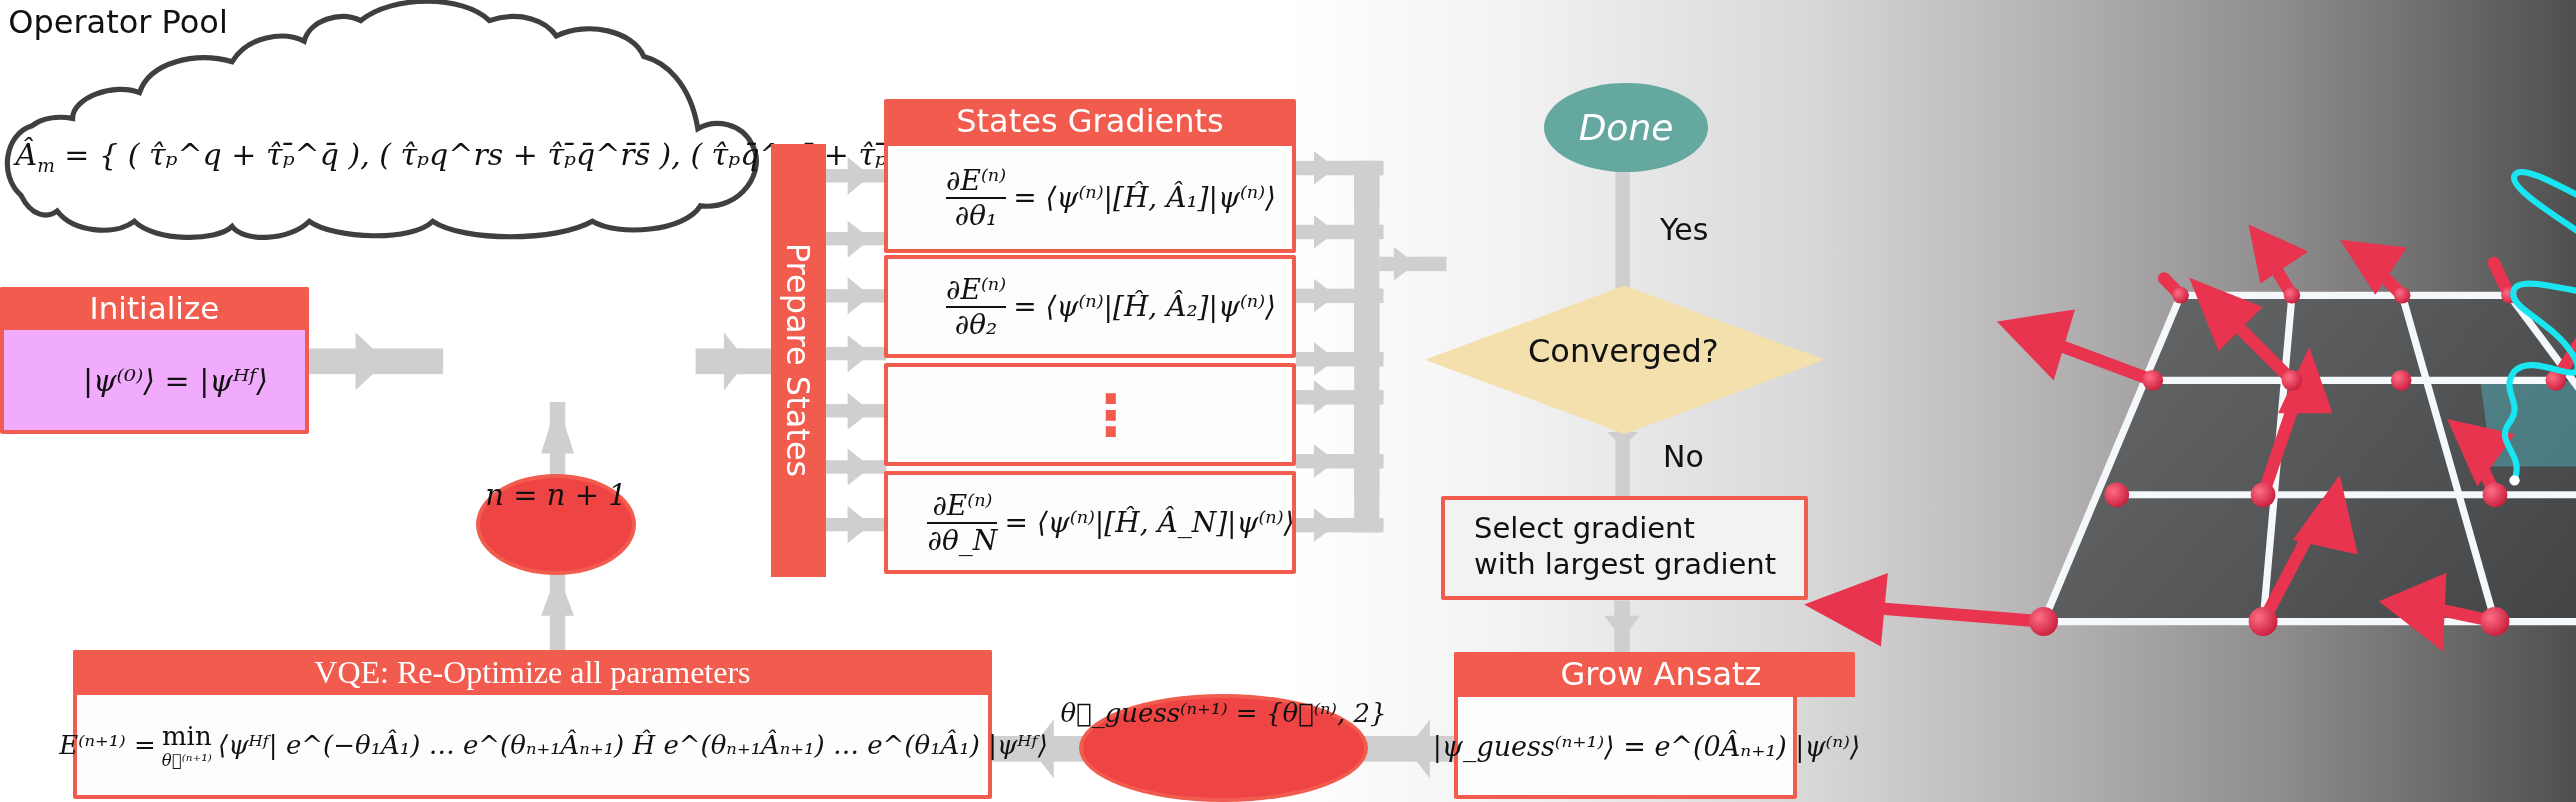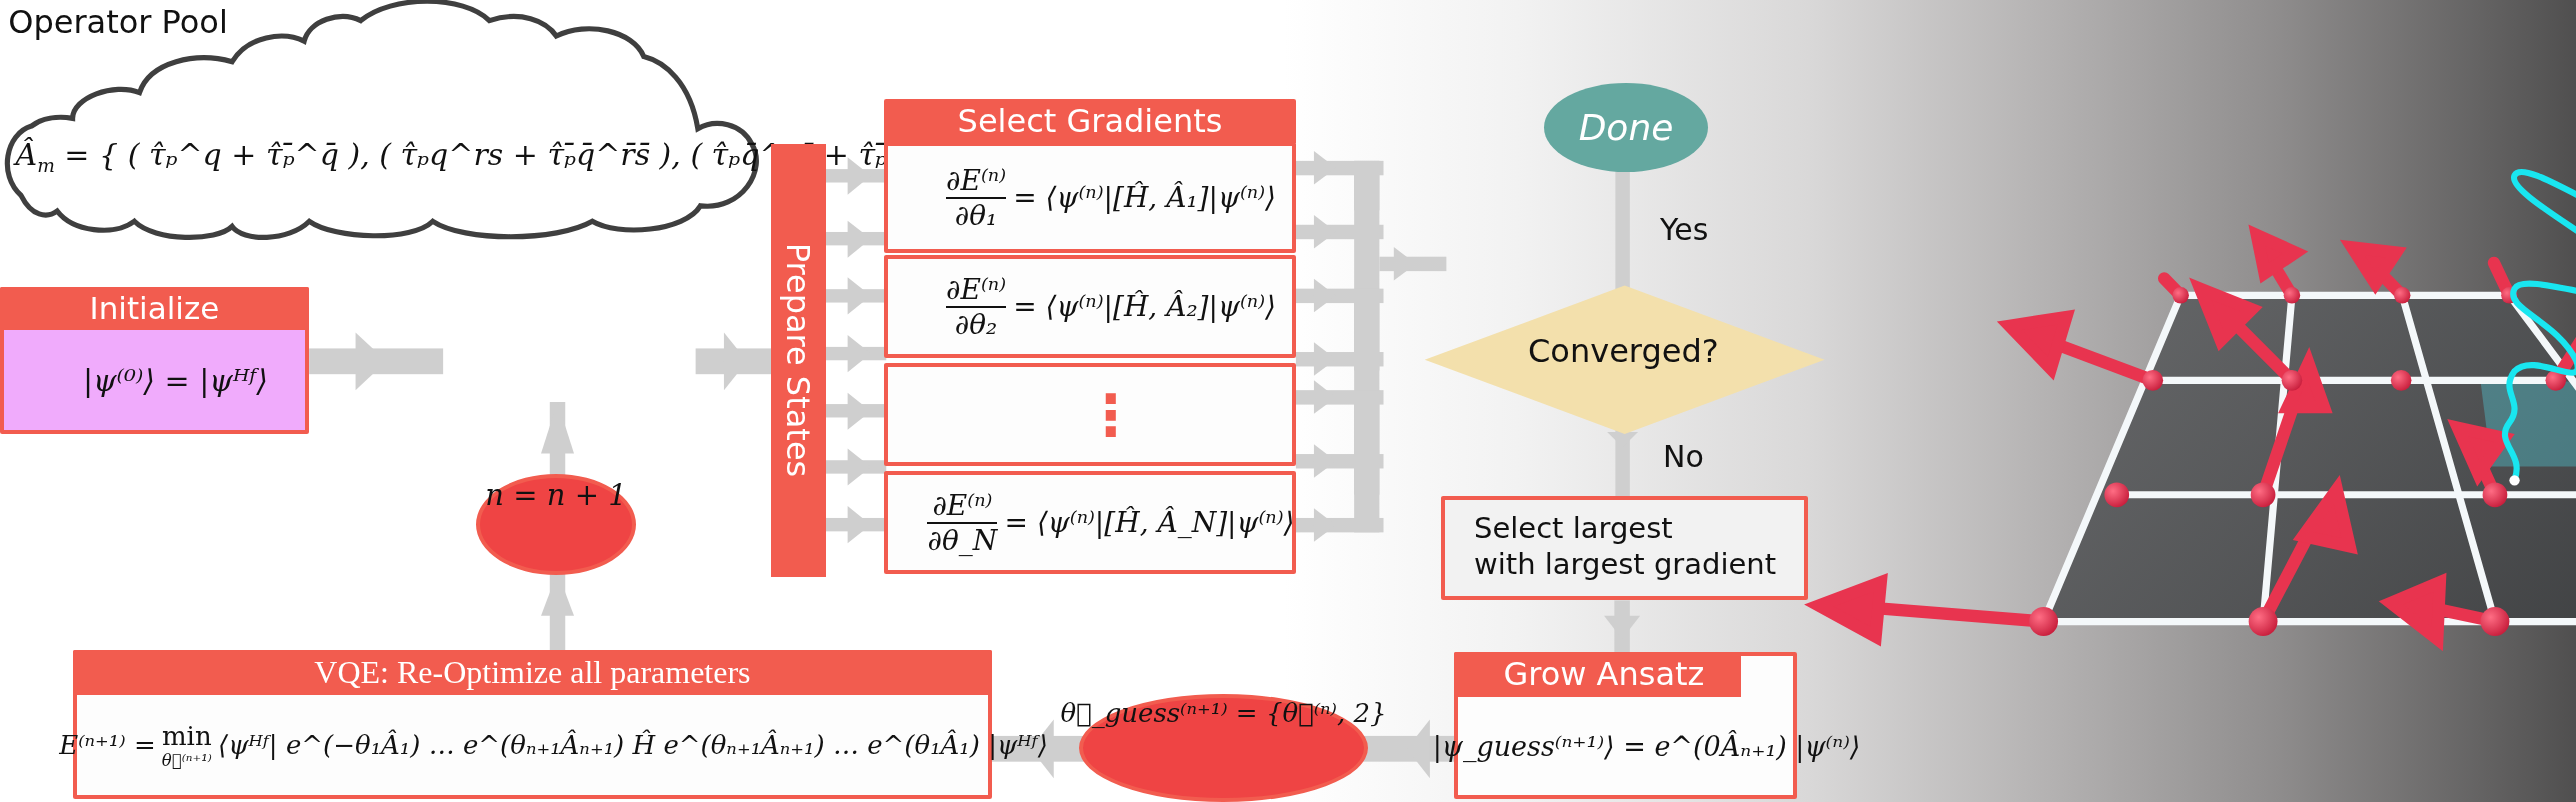--- a/index.html
+++ b/index.html
@@ -106,21 +106,21 @@
 
 <div class="box" style="left:0px;top:287px;width:309px;height:147px;background:#f0abfc;">
   <div class="box-head title-lbl" style="left:-4.1px;top:-4.1px;width:309px;height:43px;line-height:43px;font-size:31px;">Initialize</div>
   <div class="abs boxbody math" style="left:0;top:39px;width:301px;height:100px;font-size:30px;">|ψ⁽⁰⁾⟩ = |ψᴴᶠ⟩</div>
 </div>
 
 <div class="abs" style="left:771px;top:144px;width:55px;height:433px;background:#f25c4f;">
   <div class="abs title-lbl" style="left:27px;top:216px;transform:translate(-50%,-50%) rotate(90deg);font-size:32px;">Prepare States</div>
 </div>
 
-<div class="box-head title-lbl" style="left:884px;top:99px;width:412px;height:44px;line-height:44px;font-size:32px;">Select Gradients</div>
+<div class="box-head title-lbl" style="left:884px;top:99px;width:412px;height:44px;line-height:44px;font-size:32px;">States Gradients</div>
 
 <div class="box" style="left:884px;top:142px;width:412px;height:111px;">
   <div class="abs boxbody math" style="left:0;top:0;width:404px;height:103px;font-size:28px;">
     <span style="display:inline-flex;flex-direction:column;align-items:center;margin-right:7.2px;">
       <span>∂E⁽ⁿ⁾</span>
       <span style="border-top:2.1px solid #111;width:100%;"></span>
       <span>∂θ₁</span>
     </span>
     <span>= ⟨ψ⁽ⁿ⁾|[Ĥ, Â₁]|ψ⁽ⁿ⁾⟩</span>
   </div>
@@ -158,27 +158,27 @@
 <div class="abs plain" style="left:1660px;top:212px;font-size:30px;">Yes</div>
 
 <svg width="2918" height="803" viewBox="0 0 5663 1558">
   <polygon points="2765,698 3153,554 3541,698 3153,842" fill="#f3e0ac"></polygon>
 </svg>
 <div class="abs plain" style="left:1528px;top:332px;font-size:32px;">Converged?</div>
 <div class="abs plain" style="left:1663px;top:439px;font-size:30px;">No</div>
 
 <div class="box" style="left:1441px;top:496px;width:367px;height:104px;background:#f2f2f2;">
   <div class="abs plain" style="left:29px;top:10.3px;font-size:29px;line-height:36px;">
-    <div>Select largest</div>
+    <div>Select gradient</div>
     <div>with largest gradient</div>
   </div>
 </div>
 
 <div class="box" style="left:1454px;top:652px;width:343px;height:147px;">
-  <div class="box-head title-lbl" style="left:-4.1px;top:-4.1px;width:287px;height:45px;line-height:45px;font-size:32px;padding-left:13px;">Grow Ansatz</div>
+  <div class="box-head title-lbl" style="left:-4.1px;top:-4.1px;width:401px;height:45px;line-height:45px;font-size:32px;padding-left:13px;">Grow Ansatz</div>
   <div class="abs boxbody math" style="left:0;top:41px;width:335px;height:98px;font-size:27px;">|ψ_guess⁽ⁿ⁺¹⁾⟩ = e^(0Âₙ₊₁) |ψ⁽ⁿ⁾⟩</div>
 </div>
 
 <div class="ellipse" style="left:1079px;top:694px;width:289px;height:108px;">
   <span class="math" style="font-size:26px;">θ⃗_guess⁽ⁿ⁺¹⁾ = {θ⃗⁽ⁿ⁾, 2}</span>
 </div>
 
 <div class="box" style="left:73px;top:650px;width:919px;height:149px;">
   <div class="box-head title-lbl" style="left:-4.1px;top:-4.1px;width:919px;height:45px;line-height:45px;font-size:32px;font-family:Liberation Serif, serif;">VQE: Re-Optimize all parameters</div>
   <div class="abs boxbody math" style="left:0;top:41px;width:911px;height:100px;font-size:26px;">

